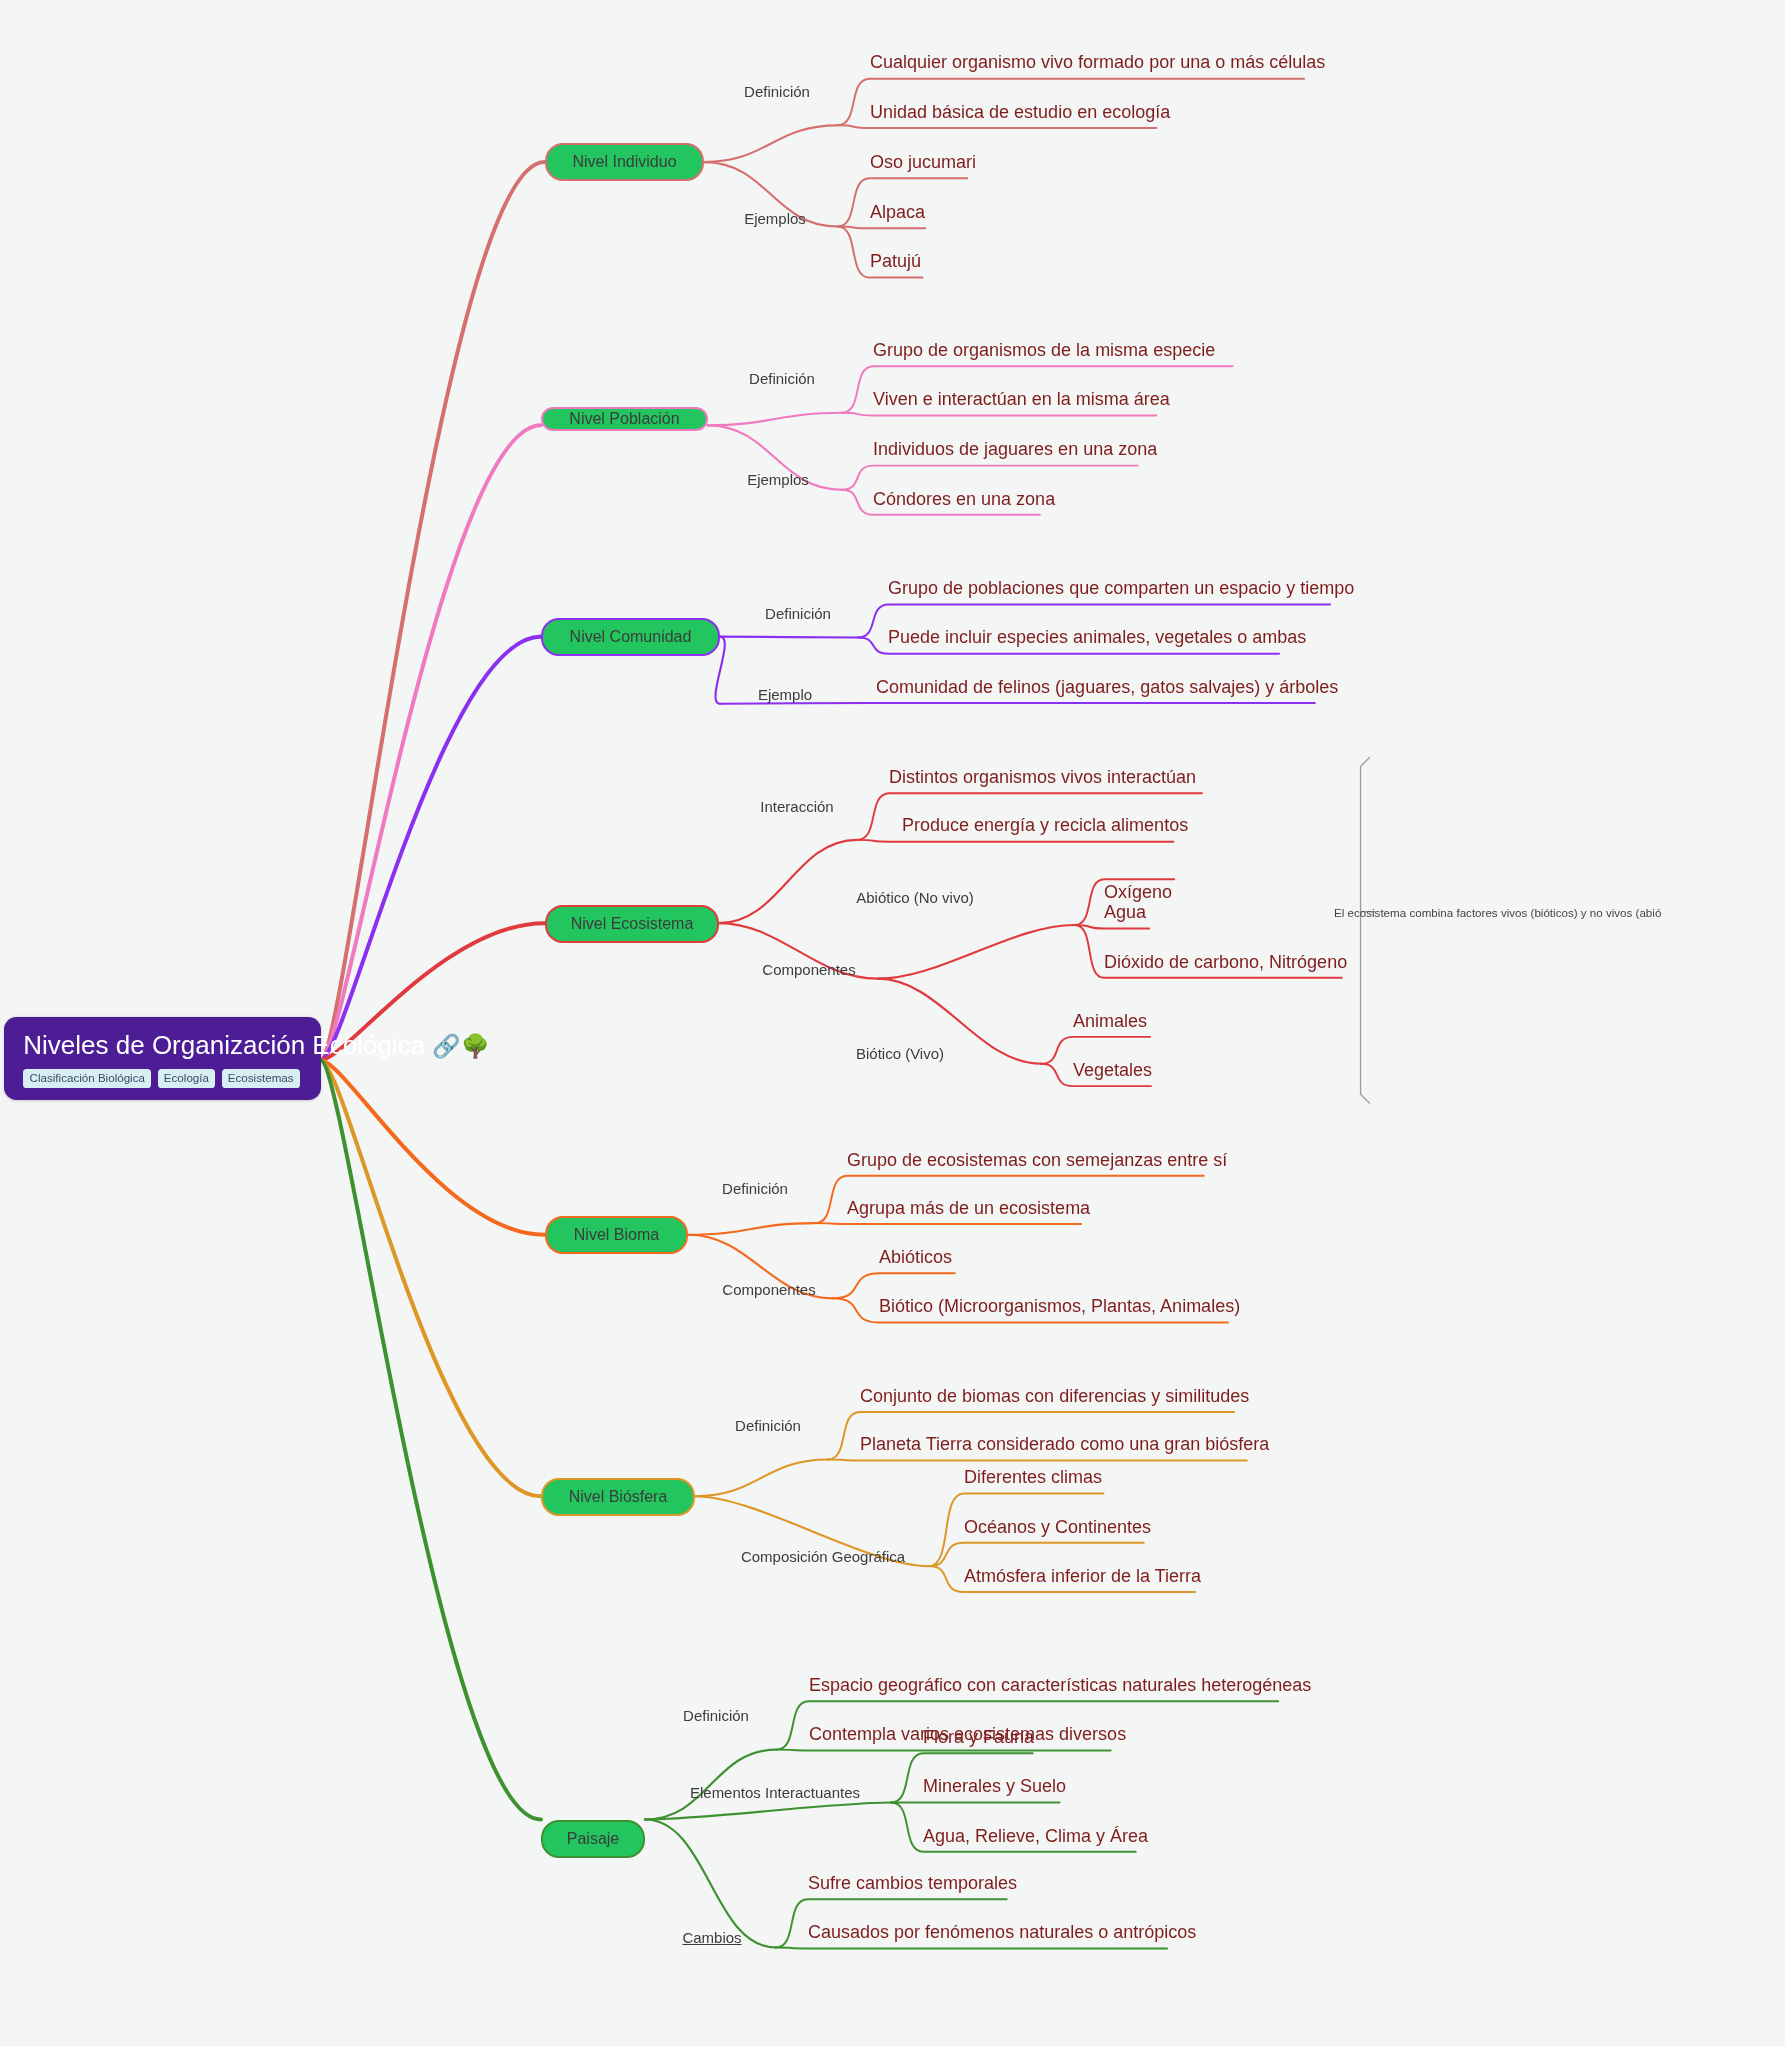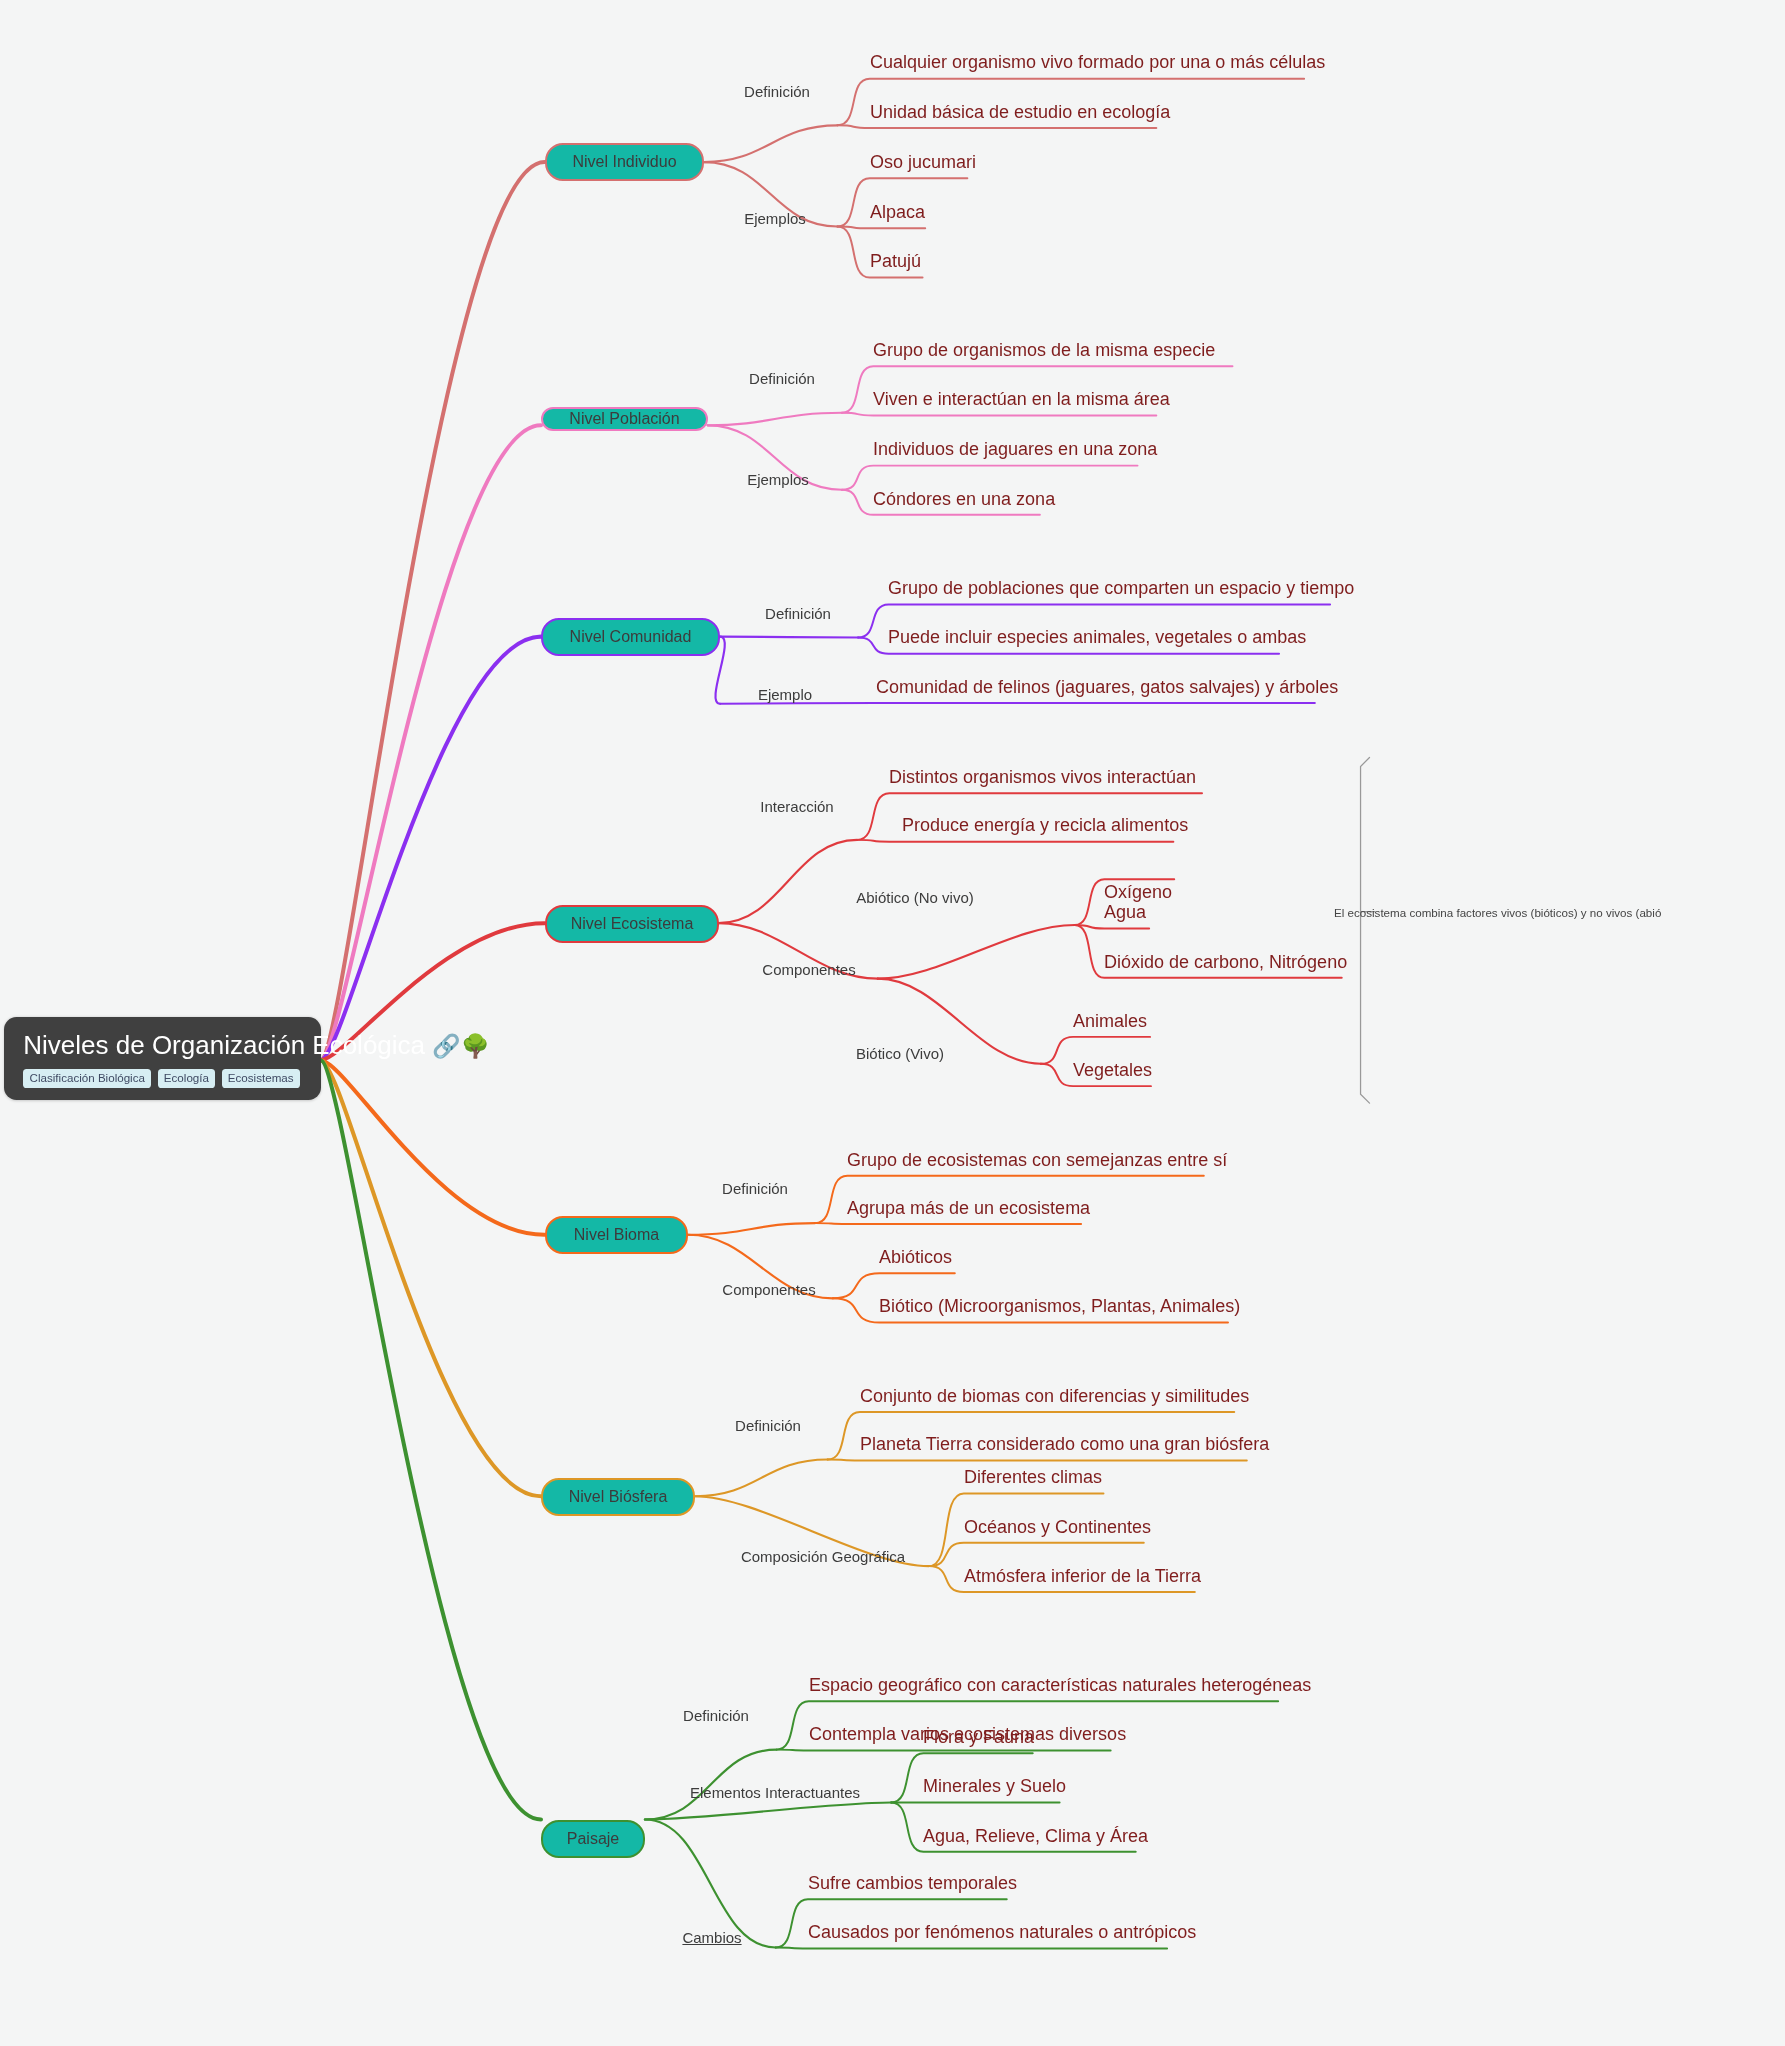--- a/index.html
+++ b/index.html
@@ -38,21 +38,21 @@
     font-size:11.6px;
     padding:1.8px 6.3px 2.7px 6.3px;
     border-radius:3.6px;
     white-space:nowrap;
     line-height:1.25;
   }
 
   
   .branch-node{
     position:absolute;
-    background:#14b8a6;
+    background:#22c55e;
     border:2.7px solid #cc6666;
     border-radius:18px;
     height:36px;
     display:flex;align-items:center;justify-content:center;
     padding:0 16px;
     box-sizing:border-box;
     white-space:nowrap;
     font-size:16px;
     color:#3c3c3c;
   }
@@ -143,21 +143,21 @@
       <path d="M1200,1033 C1223.1,1033 1209.9,982 1233,982 L1311,982" fill="none" stroke="#e03a3e" stroke-width="2.2" stroke-linecap="round"></path>
       <path d="M1200,1033 C1223.1,1033 1209.9,1037 1233,1037 L1283,1037" fill="none" stroke="#e03a3e" stroke-width="2.2" stroke-linecap="round"></path>
       <path d="M1200,1033 C1223.1,1033 1209.9,1092 1233,1092 L1498,1092" fill="none" stroke="#e03a3e" stroke-width="2.2" stroke-linecap="round"></path>
       <path d="M980,1093 C1050,1093 1092,1188 1162,1188" fill="none" stroke="#e03a3e" stroke-width="2.4" stroke-linecap="round"></path>
       <path d="M1162,1188 C1187.2,1188 1172.8,1158 1198,1158 L1284,1158" fill="none" stroke="#e03a3e" stroke-width="2.2" stroke-linecap="round"></path>
       <path d="M1162,1188 C1187.2,1188 1172.8,1213 1198,1213 L1285,1213" fill="none" stroke="#e03a3e" stroke-width="2.2" stroke-linecap="round"></path>
       <path d="M1529,846 L1519,856 L1519,1222 L1529,1232" fill="none" stroke="#999999" stroke-width="1.4" stroke-linecap="round"></path>
       <path d="M1519,1018 L1535,1018" fill="none" stroke="#999999" stroke-width="1.4" stroke-linecap="round"></path>
     </svg>
 
-  <div class="root-node" id="root-node" style="left: 3.6px; top: 1017px; width: 317px; background: #404040;">
+  <div class="root-node" id="root-node" style="left: 3.6px; top: 1017px; width: 317px; background: #4c1d95;">
     <div class="root-title">
       <span>Niveles de Organización Ecológica</span>
       <span class="root-emoji">🔗🌳</span>
     </div>
     <div class="root-tags" id="root-tags">
         <span class="tag">Clasificación Biológica</span>
         <span class="tag">Ecología</span>
         <span class="tag">Ecosistemas</span>
       </div>
   </div>

